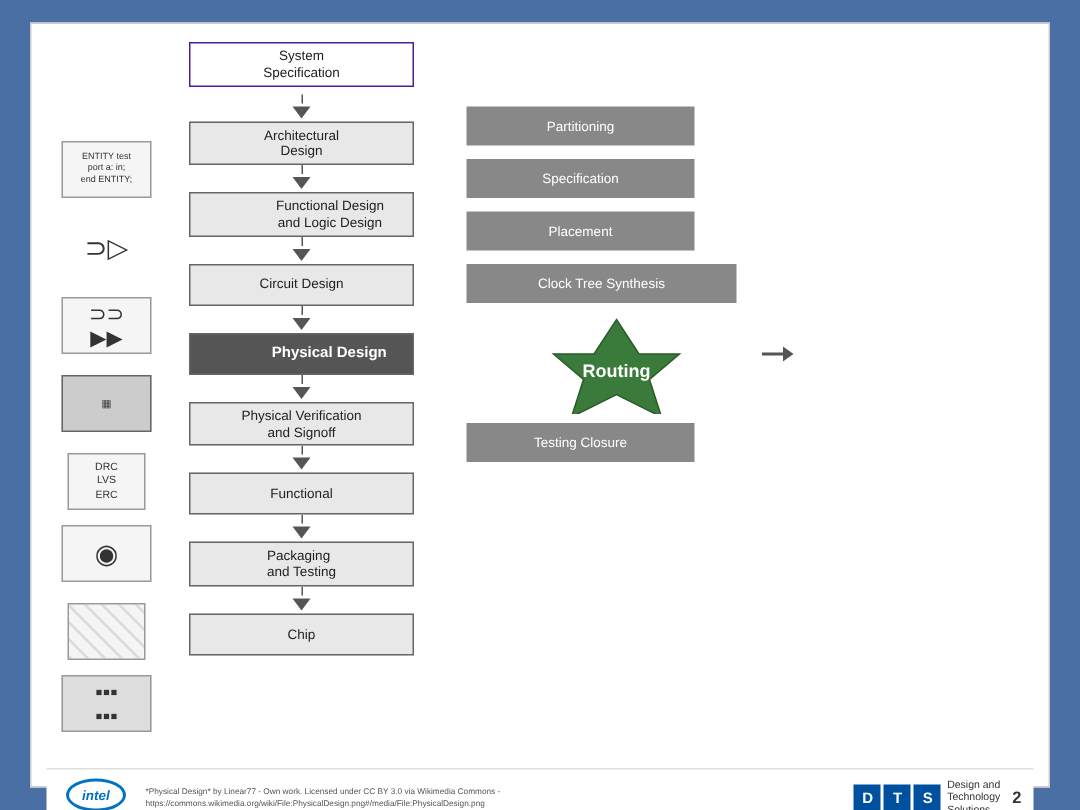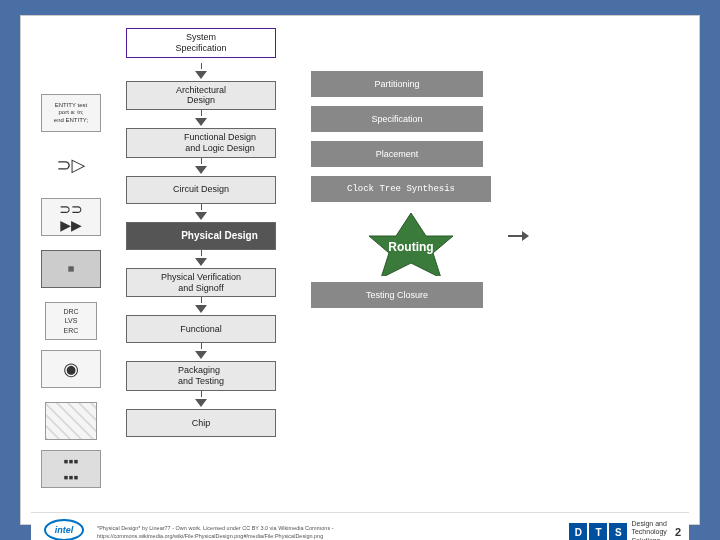--- a/index.html
+++ b/index.html
@@ -110,21 +110,21 @@
     .right-col {
       flex: 1;
       display: flex;
       flex-direction: column;
       padding-top: 38px;
       padding-left: 10px;
       gap: 3px;
       position: relative;
     }
     .sub-box {
-      width: 172px;
+      width: 152px;
       height: 26px;
       background: #888;
       color: white;
       display: flex;
       align-items: center;
       justify-content: center;
       font-size: 9px;
       border-radius: 0;
       margin-left: 10px;
     }
@@ -363,21 +363,21 @@
       <div class="sub-box">
         <span>Specification</span>
       </div>
       <div class="sub-spacer"></div>
 
       <div class="sub-box">
         <span>Placement</span>
       </div>
       <div class="sub-spacer"></div>
 
-      <div class="sub-box" style="width:180px; font-size:9px;font-family:Liberation Mono, monospace;">
+      <div class="sub-box" style="width:180px; font-size:9px;">
         <span>Clock Tree Synthesis</span>
       </div>
       <div class="sub-spacer"></div>
 
       <div class="routing-container" style="margin-left:10px; margin-bottom:3px;text-align:center;">
         <svg width="140" height="65">
           <polygon points="70,2 85,25 112,25 92,42 100,67 70,52 40,67 48,42 28,25 55,25" fill="#3a7a3a" stroke="#2a5a2a" stroke-width="1"></polygon>
           <text x="70" y="40" text-anchor="middle" fill="white" font-size="12" font-weight="bold" font-family="Arial">Routing</text>
         </svg>
         

